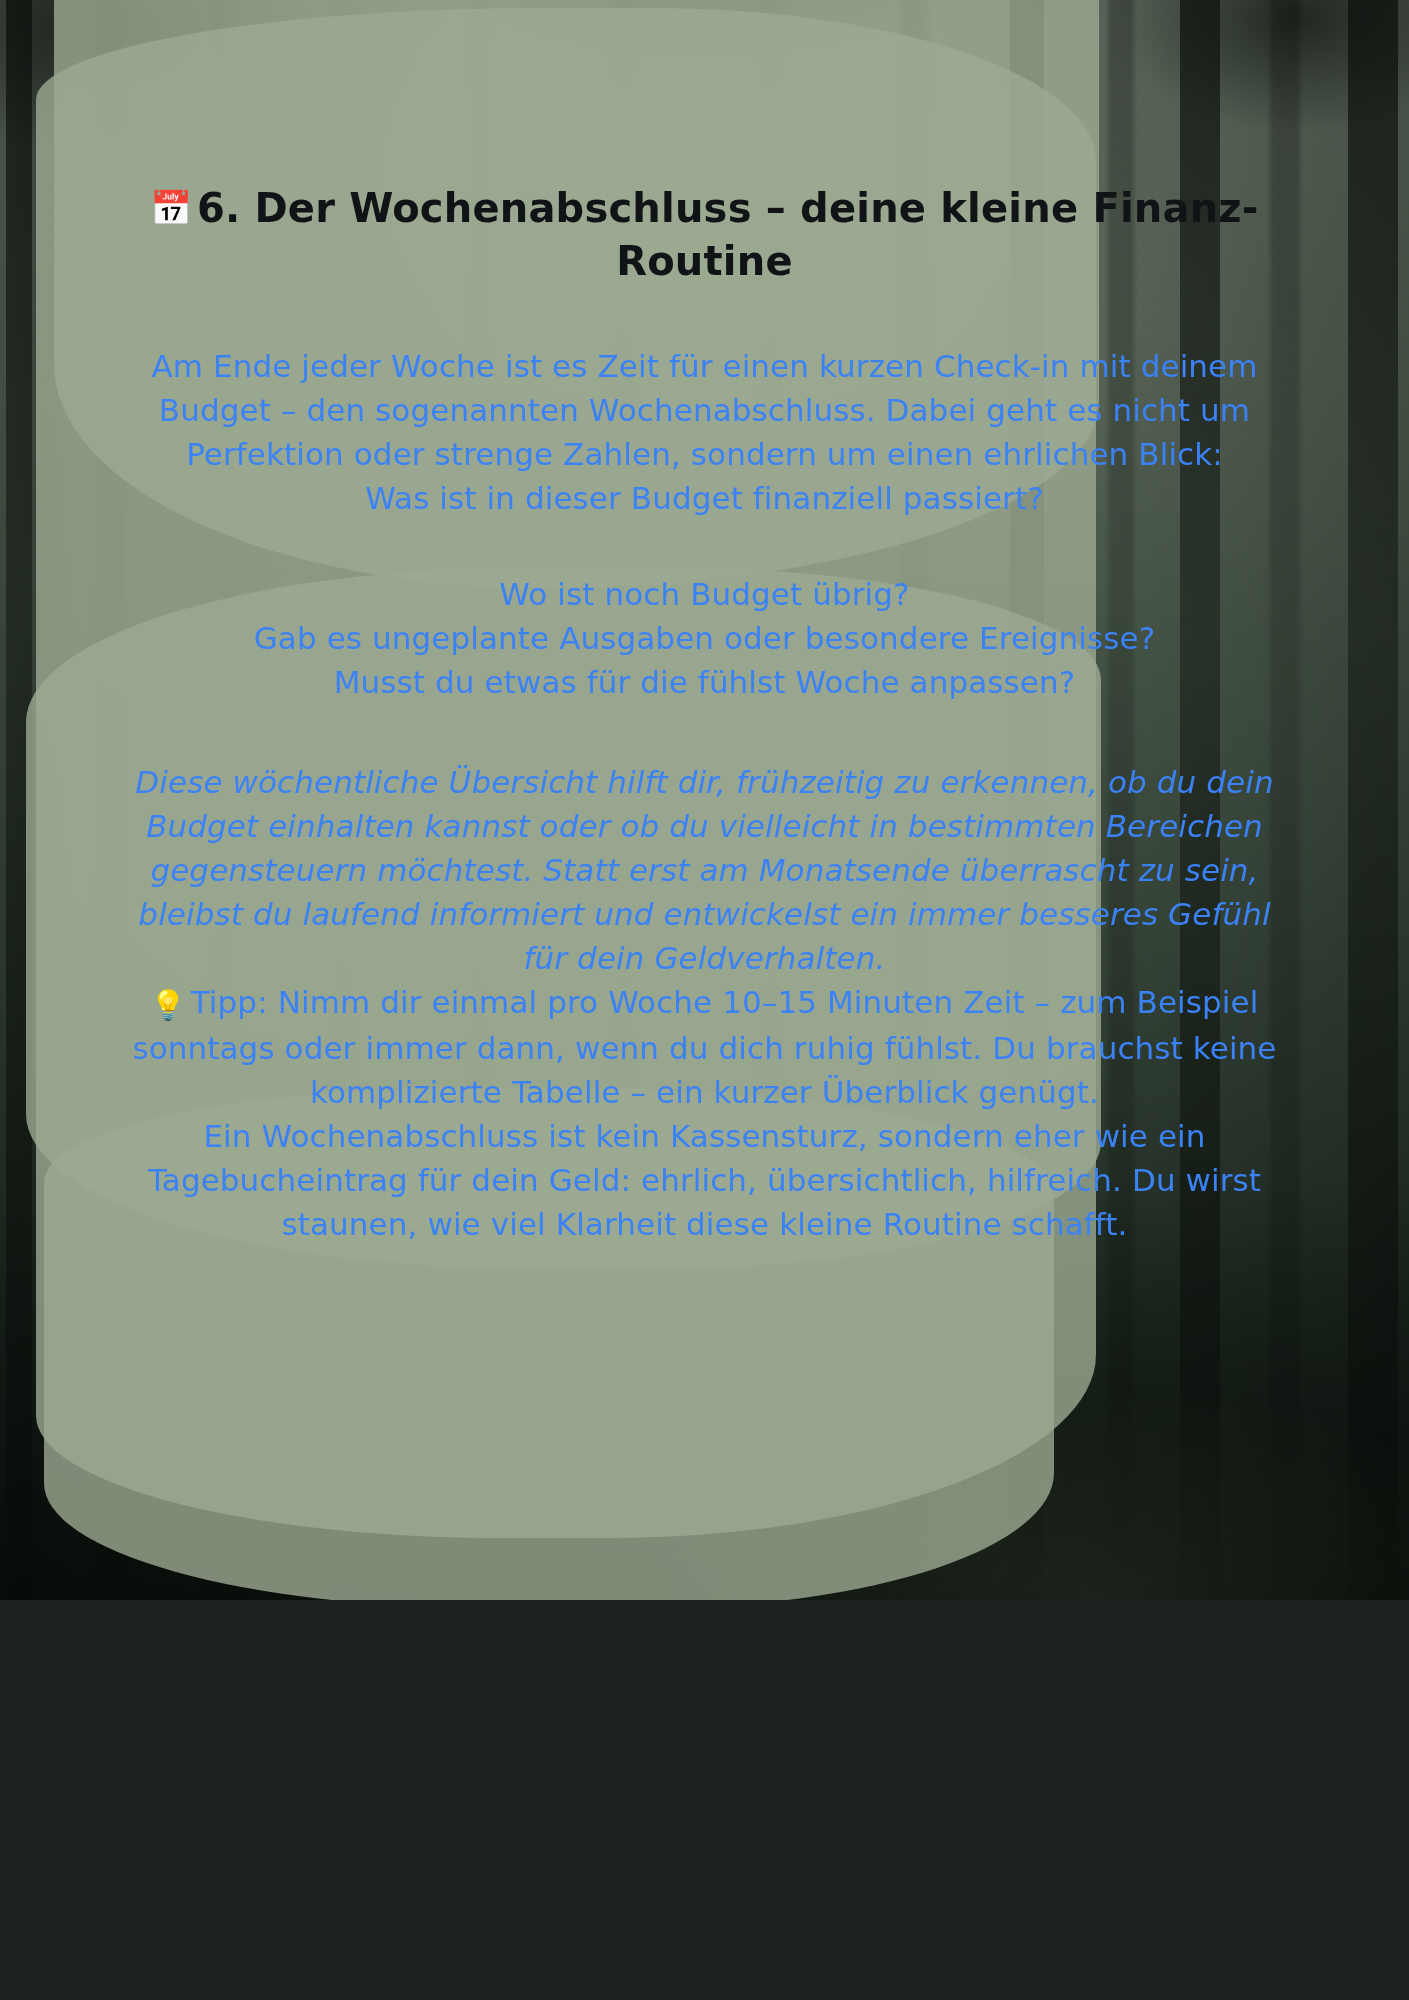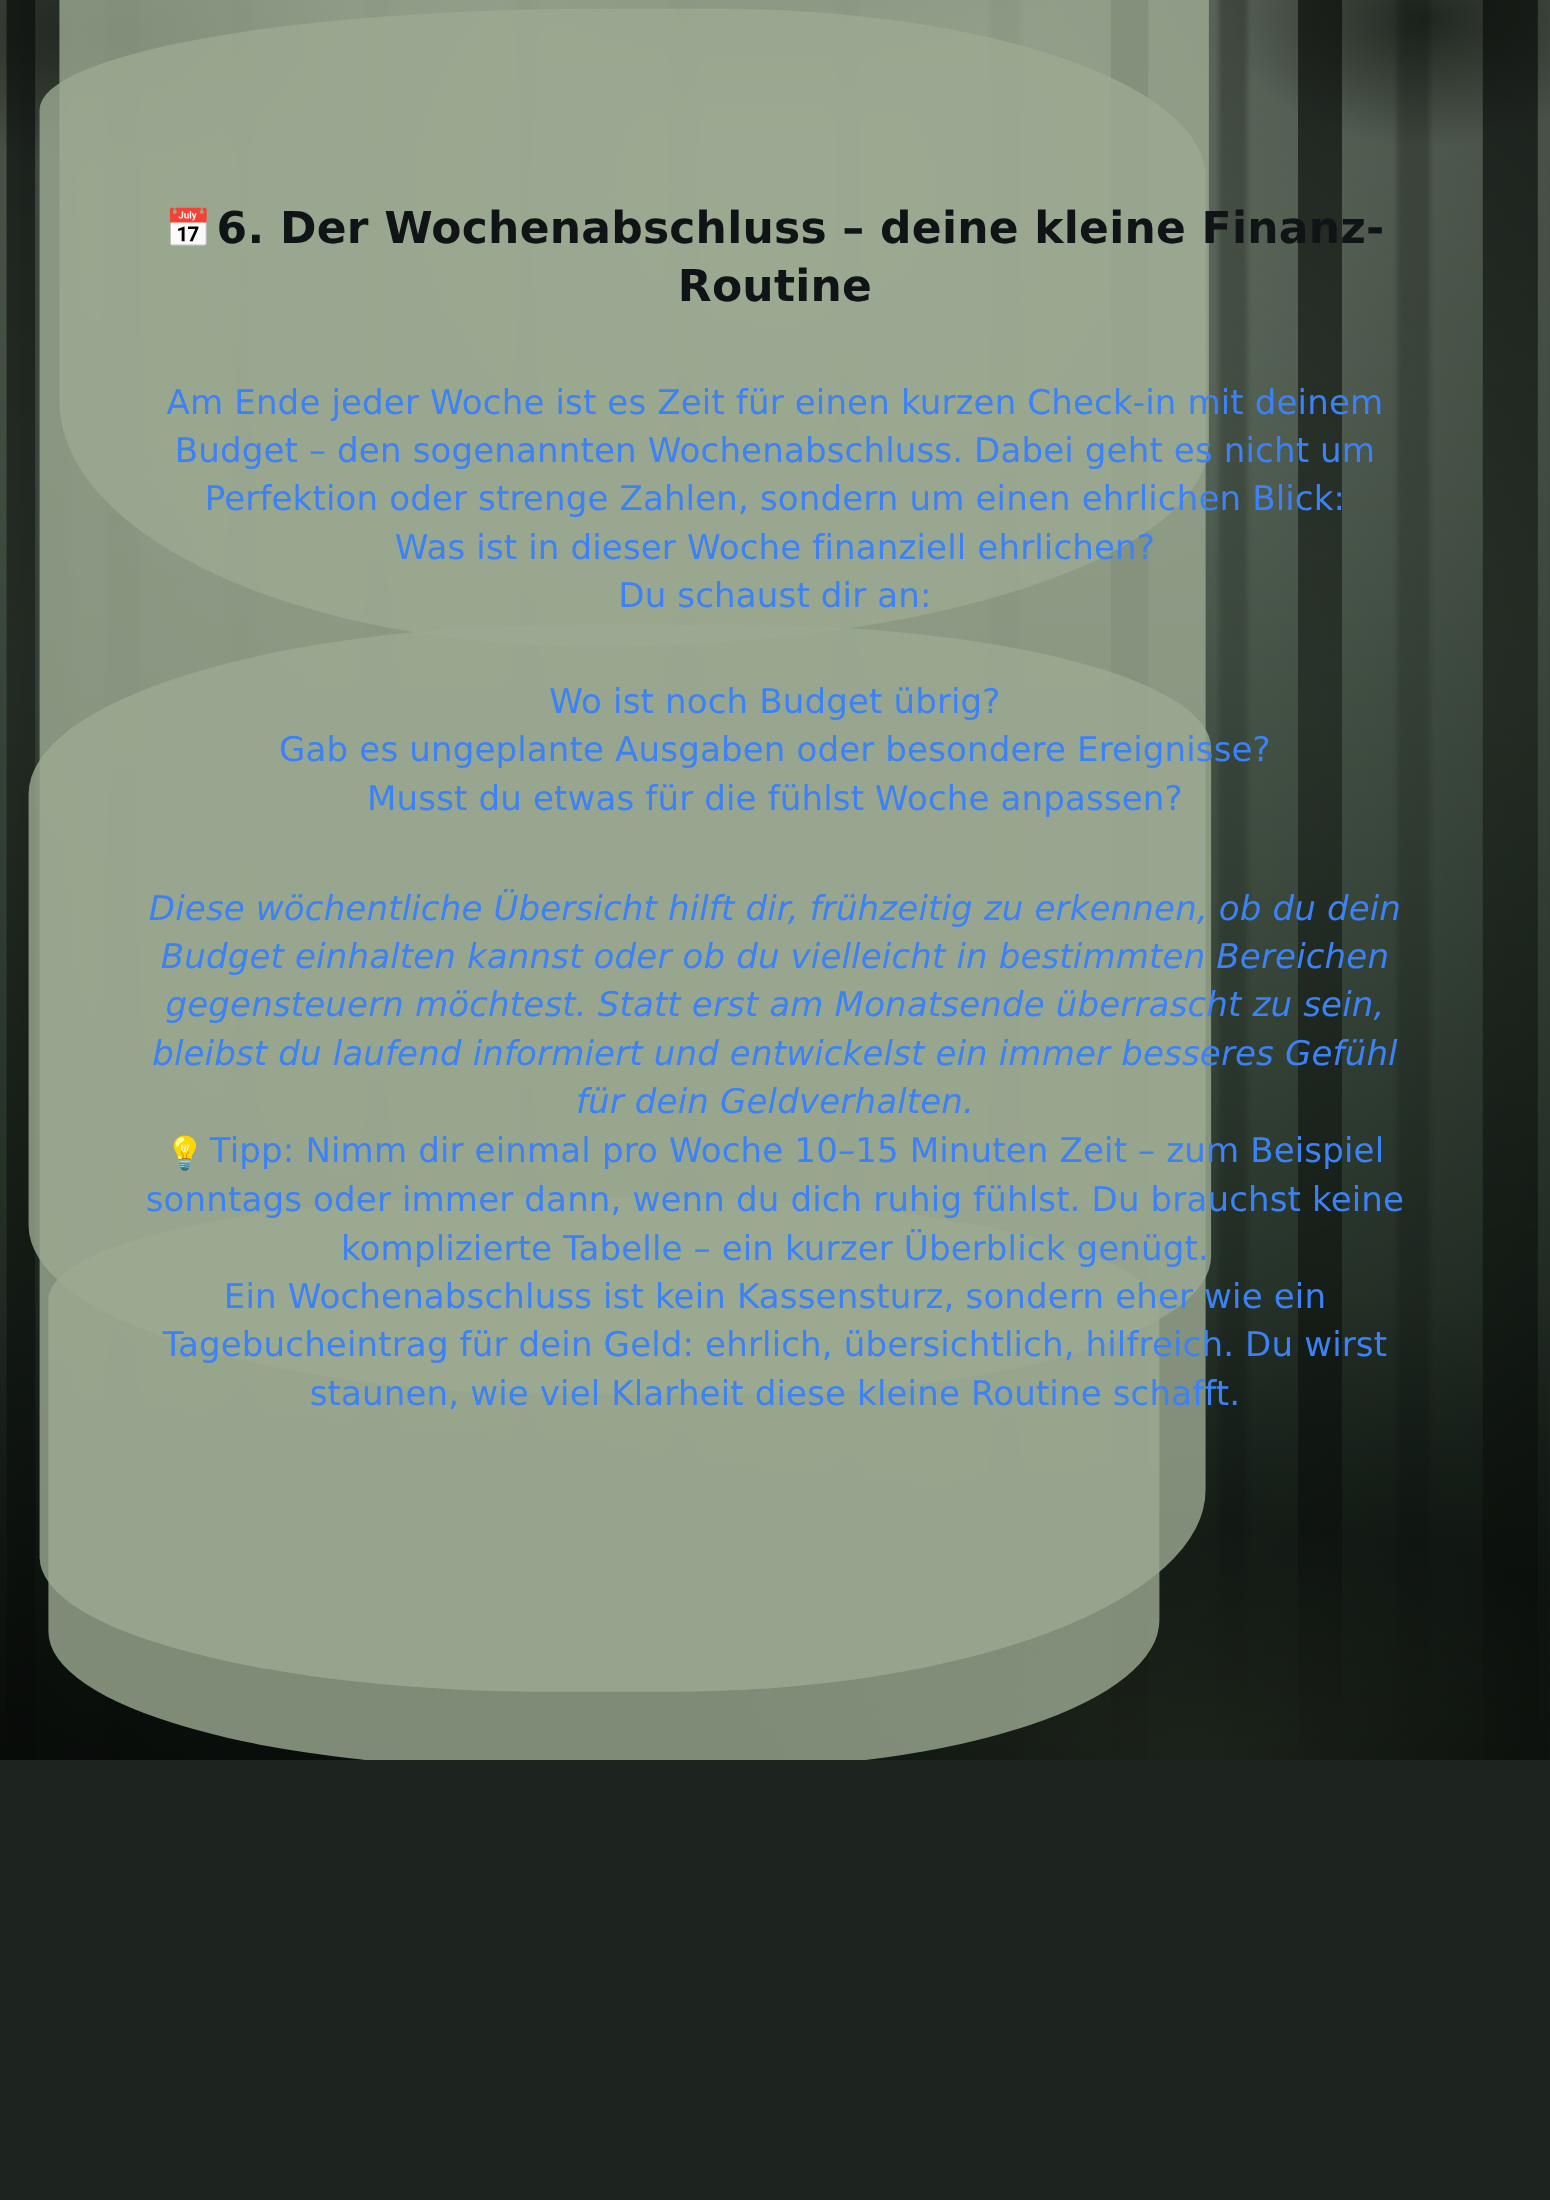--- a/index.html
+++ b/index.html
@@ -182,22 +182,21 @@
   </div>
 
   <div class="content">
 
     <h1 class="title">
       <span class="emoji">📅</span><span>6. Der Wochenabschluss – deine kleine Finanz-Routine</span>
     </h1>
 
     <p class="para block-1">
       <span class="line">Am Ende jeder Woche ist es Zeit für einen kurzen Check-in mit deinem Budget – den sogenannten Wochenabschluss. Dabei geht es nicht um Perfektion oder strenge Zahlen, sondern um einen ehrlichen Blick:</span>
-      <span class="line">Was ist in dieser Woche finanziell ehrlichen?</span>
-      <span class="line">Du schaust dir an:</span>
+      <span class="line">Was ist in dieser Budget finanziell passiert?</span>
     </p>
 
     <p class="para block-2">
       <span class="line">Wo ist noch Budget übrig?</span>
       <span class="line">Gab es ungeplante Ausgaben oder besondere Ereignisse?</span>
       <span class="line">Musst du etwas für die fühlst Woche anpassen?</span>
     </p>
 
     <p class="para block-3">Diese wöchentliche Übersicht hilft dir, frühzeitig zu erkennen, ob du dein Budget einhalten kannst oder ob du vielleicht in bestimmten Bereichen gegensteuern möchtest. Statt erst am Monatsende überrascht zu sein, bleibst du laufend informiert und entwickelst ein immer besseres Gefühl für dein Geldverhalten.</p>
 

